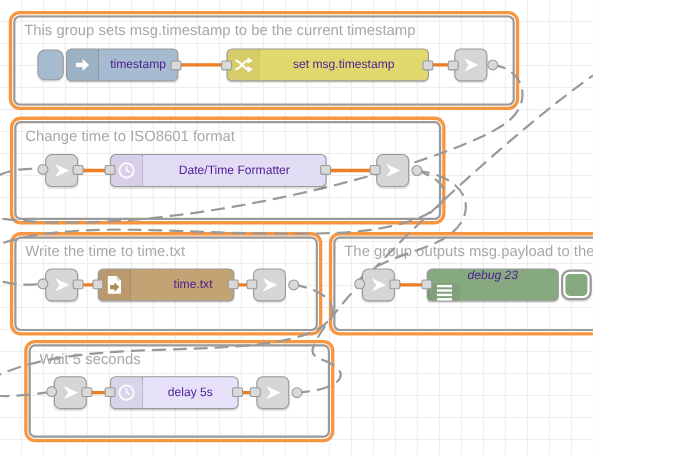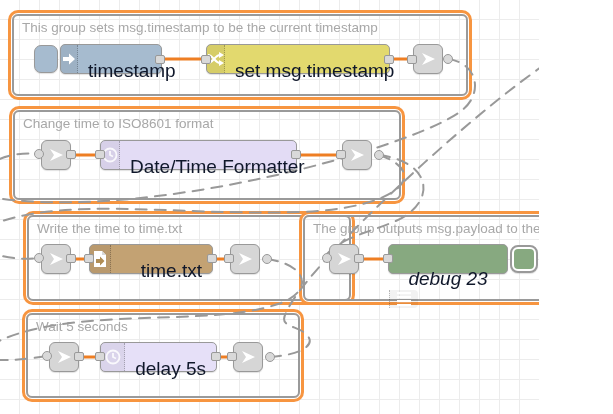--- a/index.html
+++ b/index.html
@@ -26,21 +26,21 @@
   .node .icon-section{
     width:28px;display:flex;align-items:center;justify-content:center;
     background:rgba(0,0,0,.05);border-right:1px dotted rgba(0,0,0,.25);
     border-radius:4px 0 0 4px;
   }
   .node .icon-section.right{
     border-right:none;border-left:1px dotted rgba(0,0,0,.25);border-radius:0 4px 4px 0;
   }
   .node .label{
     flex:1;display:flex;align-items:center;justify-content:center;
-    padding:0 10px;font-size:19px;color:#0f172a;white-space:nowrap;margin-top:23px;
+    padding:0 10px;font-size:11px;color:#4c1d95;white-space:nowrap;
   }
   .label.italic{font-style:italic;}
   .link-node{
     position:absolute;width:30px;height:30px;background:#d6d6d6;
     border:1px solid #999;border-radius:6px;z-index:3;box-sizing:border-box;
     display:flex;align-items:center;justify-content:center;
     box-shadow:0 1px 1px rgba(0,0,0,.12);
   }
   .port{
     position:absolute;width:10px;height:9px;background:#d9d9d9;
@@ -69,21 +69,21 @@
 <body>
 
 <div id="canvas">
 
   <div class="group" style="left:12px;top:14px;width:452px;height:78px;">
     <div class="group-label">This group sets msg.timestamp to be the current timestamp</div>
   </div>
   <div class="group" style="left:13px;top:110px;width:384px;height:86px;">
     <div class="group-label">Change time to ISO8601 format</div>
   </div>
-  <div class="group" style="left:27px;top:215px;width:272px;height:82px;padding-left:48px;">
+  <div class="group" style="left:13px;top:215px;width:272px;height:82px;">
     <div class="group-label">Write the time to time.txt</div>
   </div>
   <div class="group" style="left:303px;top:215px;width:300px;height:82px;">
     <div class="group-label">The group outputs msg.payload to the debug</div>
   </div>
   <div class="group" style="left:26px;top:313px;width:270px;height:81px;">
     <div class="group-label">Wait 5 seconds</div>
   </div>
 
   <svg class="wires" width="613" height="414">

